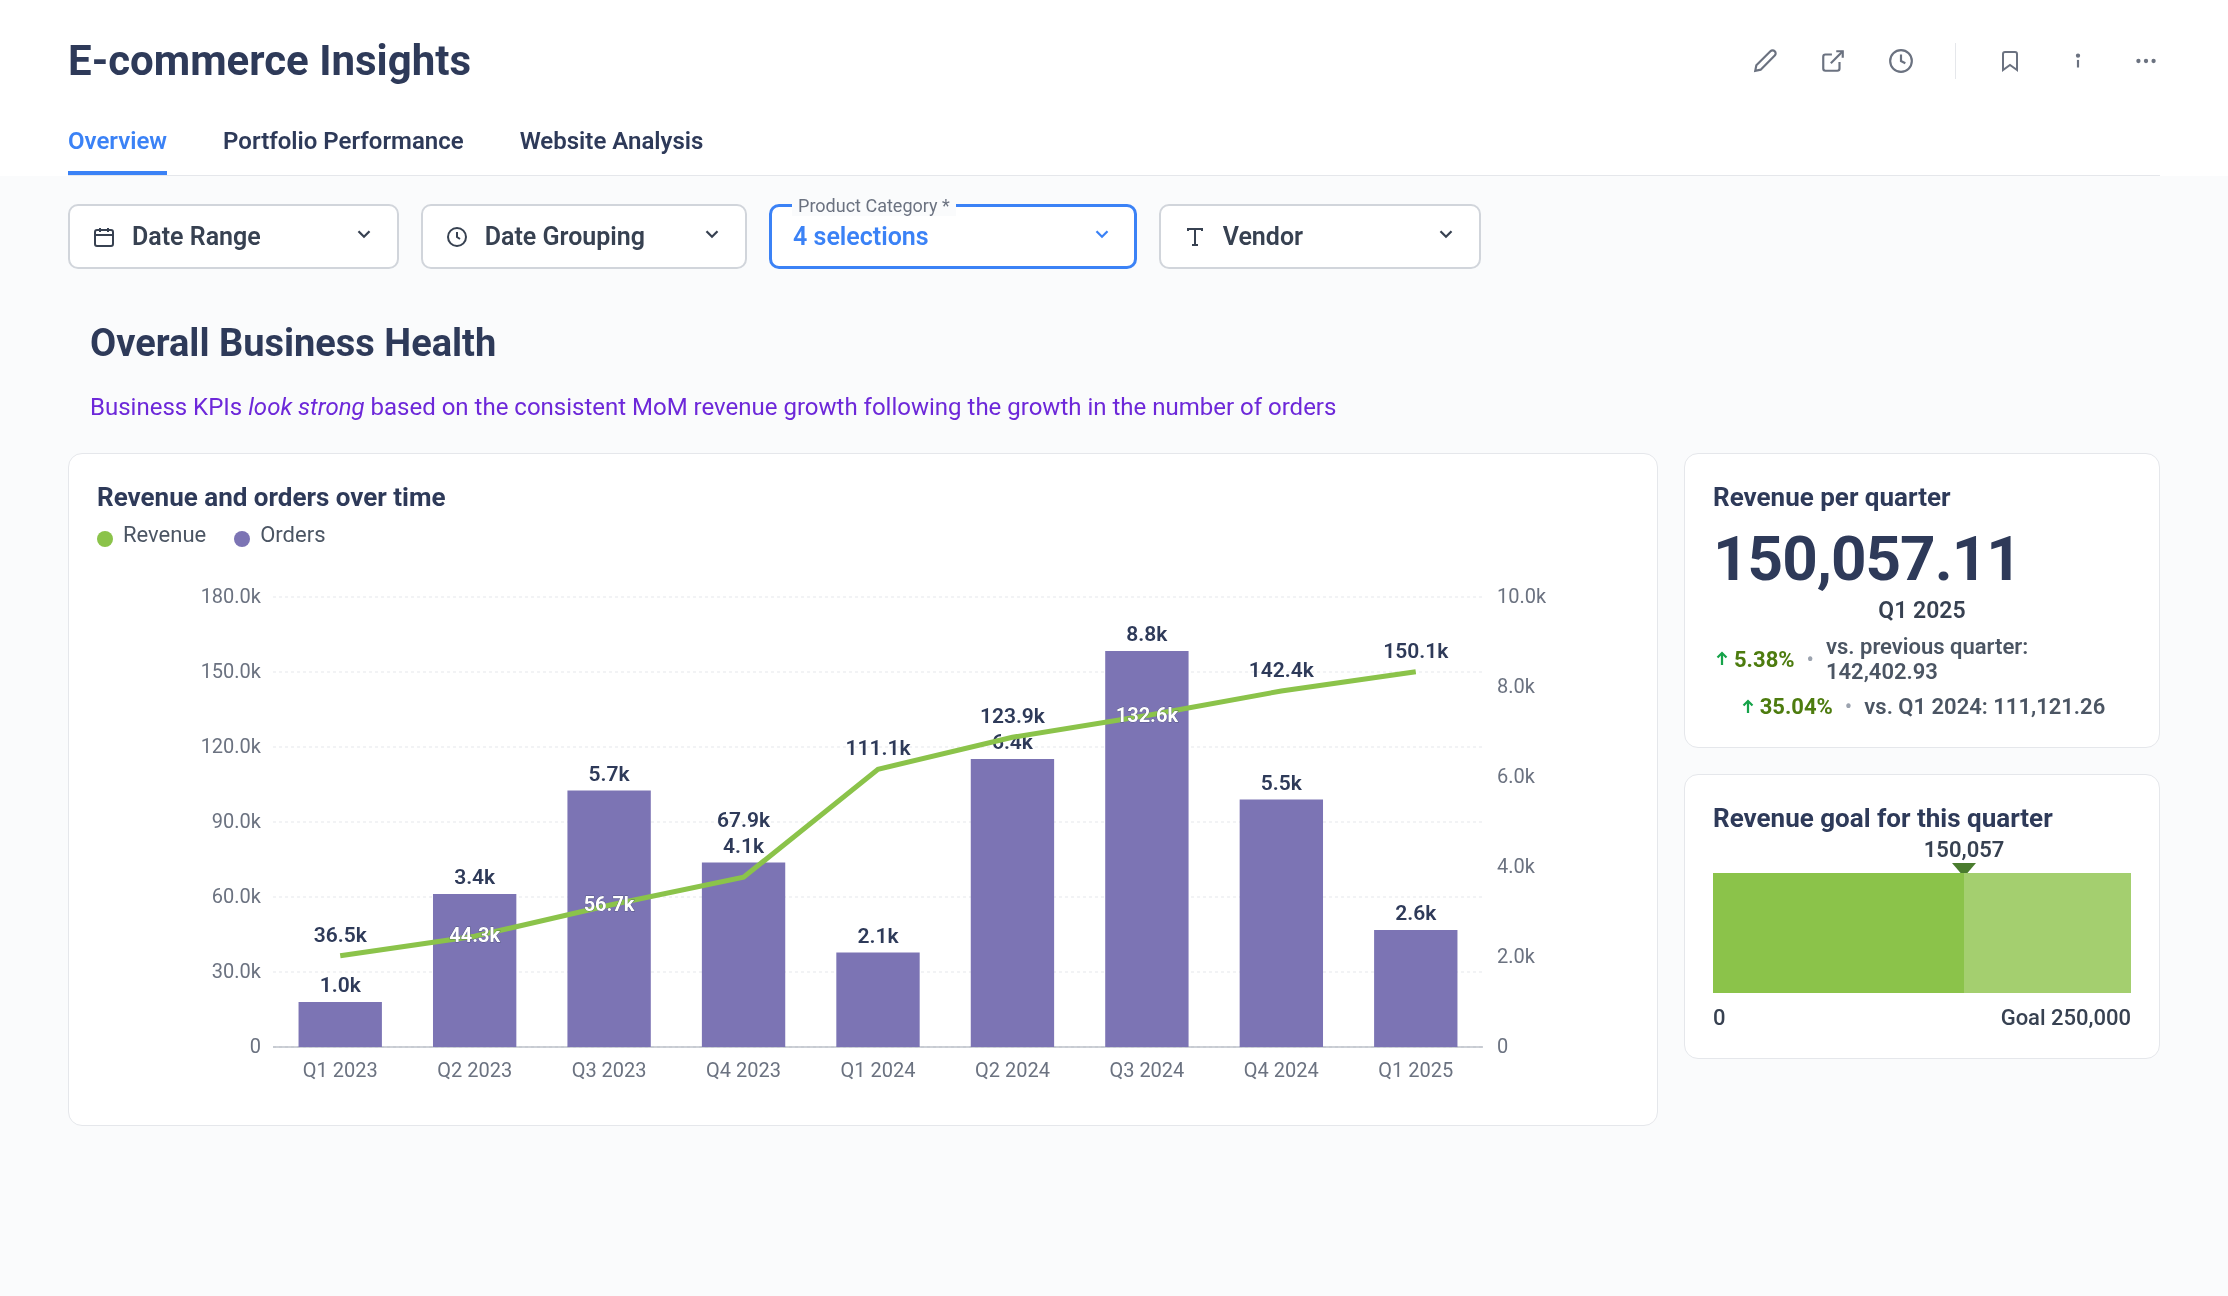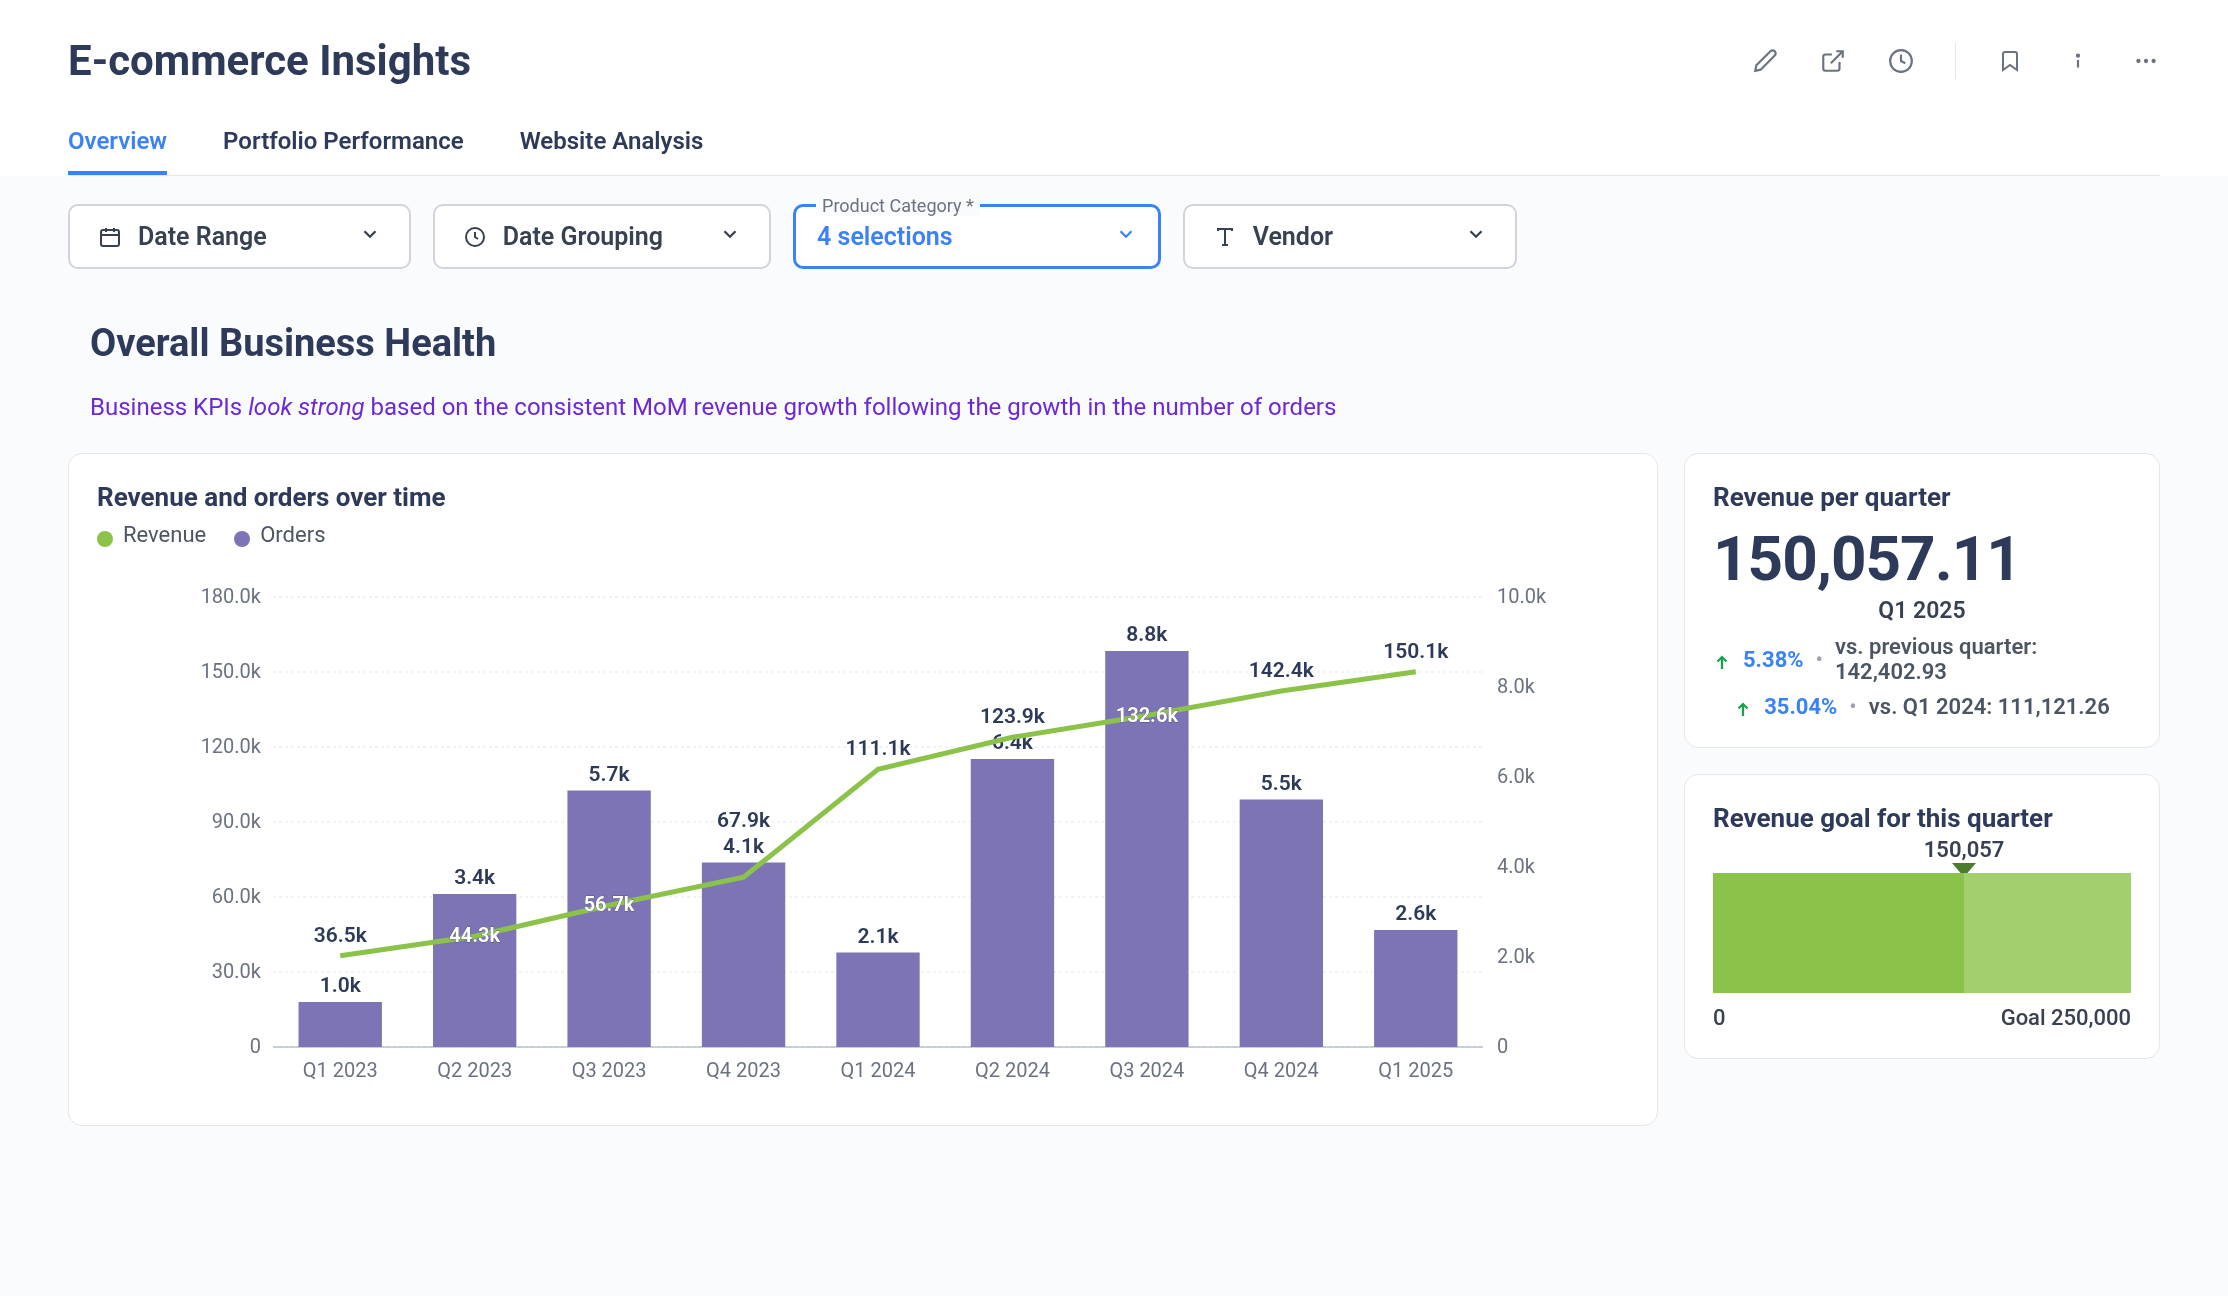--- a/index.html
+++ b/index.html
@@ -56,21 +56,21 @@
   gap: 22px;
   padding: 28px 68px;
 }
 .filter {
   display: flex;
   align-items: center;
   gap: 16px;
   background: #fff;
   border: 2px solid #d1d5db;
   border-radius: 10px;
-  padding: 16px 28px;
+  padding: 16px 22px;
   font-size: 25px;
   font-weight: 600;
   color: #374151;
   cursor: pointer;
   position: relative;
 }
 .filter.active {
   border: 3px solid #3b82f6;
   color: #3b82f6;
   padding: 15px 21px;
@@ -146,21 +146,21 @@
   font-size: 62px;
   font-weight: 700;
   color: #2e3a59;
   letter-spacing: -1px;
 }
 .kpi-sub { font-size:23px; color:#374151; text-align:center; margin-top:2px; font-weight:600; }
 .kpi-row {
   display:flex; align-items:center; gap:12px; font-size:22px; margin-top:10px;
 }
 .kpi-row.center { justify-content:center; }
-.kpi-pct { color:#3b82f6; font-weight:700; display:flex; align-items:flex-end; gap:12px; }
+.kpi-pct { color:#4d7c0f; font-weight:700; display:flex; align-items:center; gap:3px; }
 .kpi-dot { color:#9ca3af; }
 .kpi-cmp { color:#4b5563; font-weight:600; }
 
 .goal-card .goal-bar-wrap {
   position:relative; margin-top:40px;
 }
 .goal-marker-label { position:absolute; top:-36px; font-size:22px; font-weight:600; color:#374151; }
 .goal-marker-tri { position:absolute; top:-10px; width:0;height:0; border-left:12px solid transparent; border-right:12px solid transparent; border-top:14px solid #4a7c2e; }
 .goal-bar { height:120px; background:#a4cf6f; border-radius:0; position:relative; overflow:hidden; }
 .goal-bar-fill { height:100%; background:#8bc34a; }

